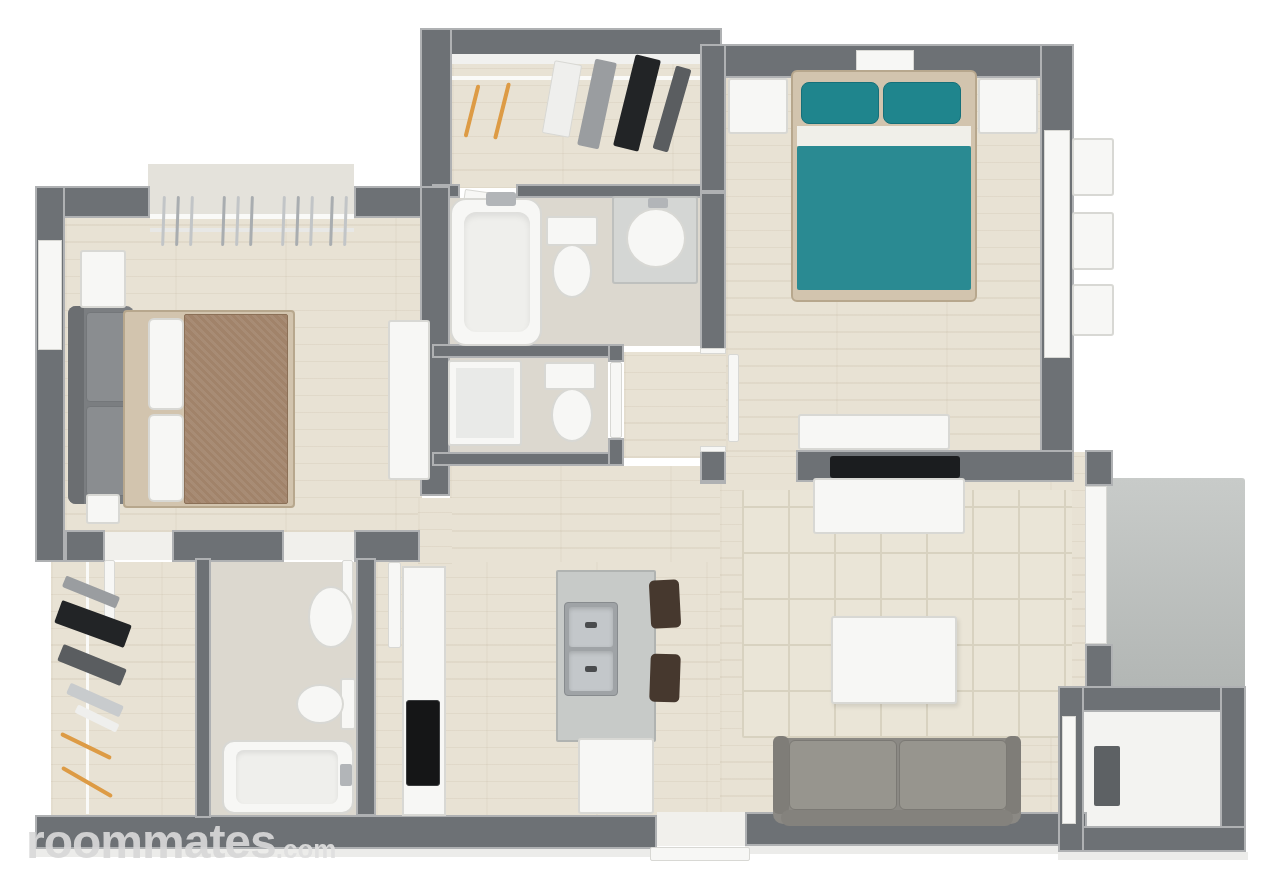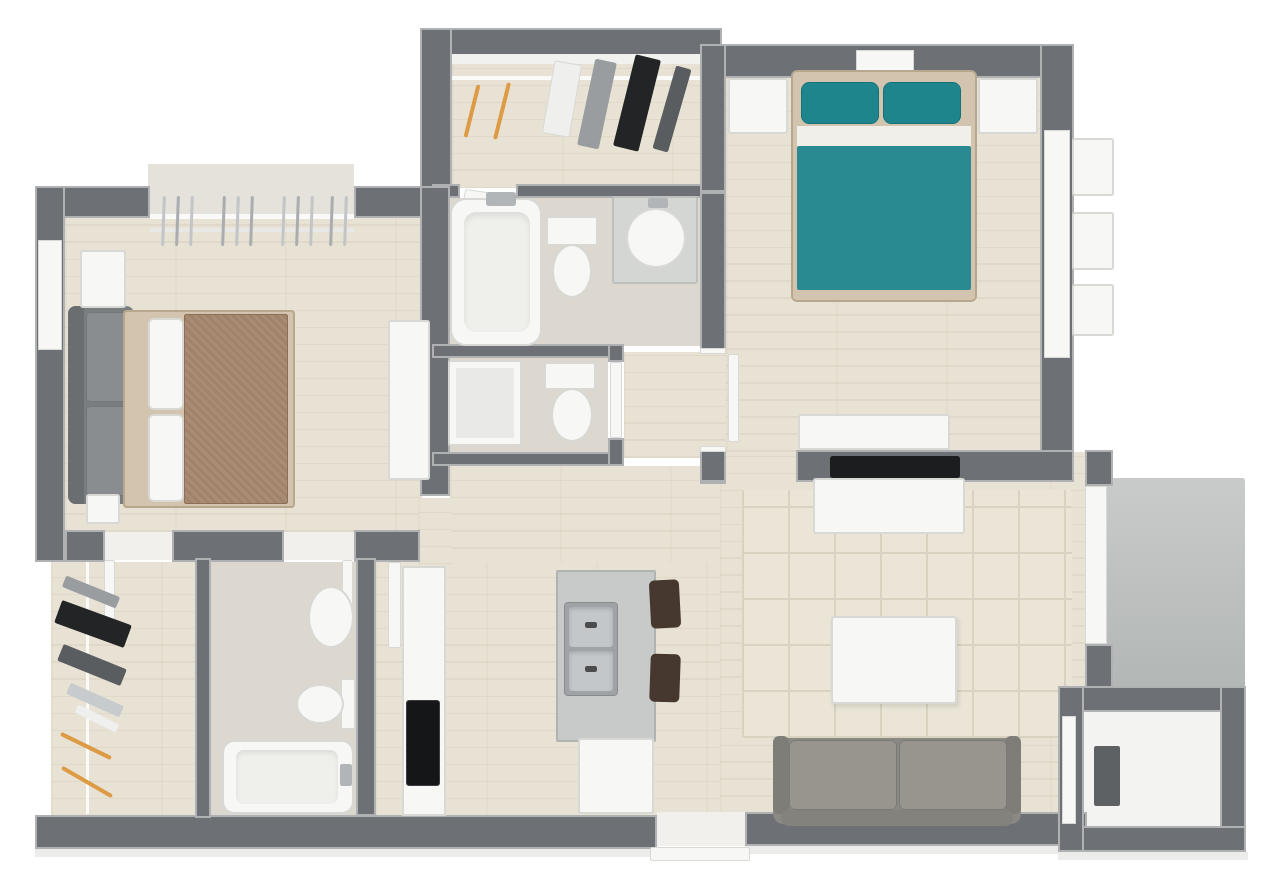--- a/index.html
+++ b/index.html
@@ -200,14 +200,18 @@
   <div class="wfurn z5" style="left:831px;top:616px;width:126px;height:88px;box-shadow:2px 3px 4px rgba(0,0,0,.10)"></div>
   <div class="abs z5" style="left:773px;top:738px;width:248px;height:86px;background:var(--livingSofa);border-radius:10px"></div>
   <div class="abs z5" style="left:773px;top:736px;width:16px;height:78px;background:var(--arm);border-radius:6px"></div>
   <div class="abs z5" style="left:1005px;top:736px;width:16px;height:78px;background:var(--arm);border-radius:6px"></div>
   <div class="abs z5" style="left:789px;top:740px;width:108px;height:70px;background:var(--livingCushion);border:1px solid var(--livingCushionBorder);border-radius:6px;box-sizing:border-box"></div>
   <div class="abs z5" style="left:899px;top:740px;width:108px;height:70px;background:var(--livingCushion);border:1px solid var(--livingCushionBorder);border-radius:6px;box-sizing:border-box"></div>
   <div class="abs z5" style="left:781px;top:810px;width:232px;height:16px;background:var(--livingSofaBack);border-radius:8px"></div>
 
   <div class="abs z5" style="left:1094px;top:746px;width:26px;height:60px;background:var(--heater);border-radius:2px"></div>
 
+  <div id="watermark">
+    <span id="wm-brand">roommates</span>
+      <span id="wm-suffix">.com</span>
+  </div>
 
 </div>
 
 </body></html>

